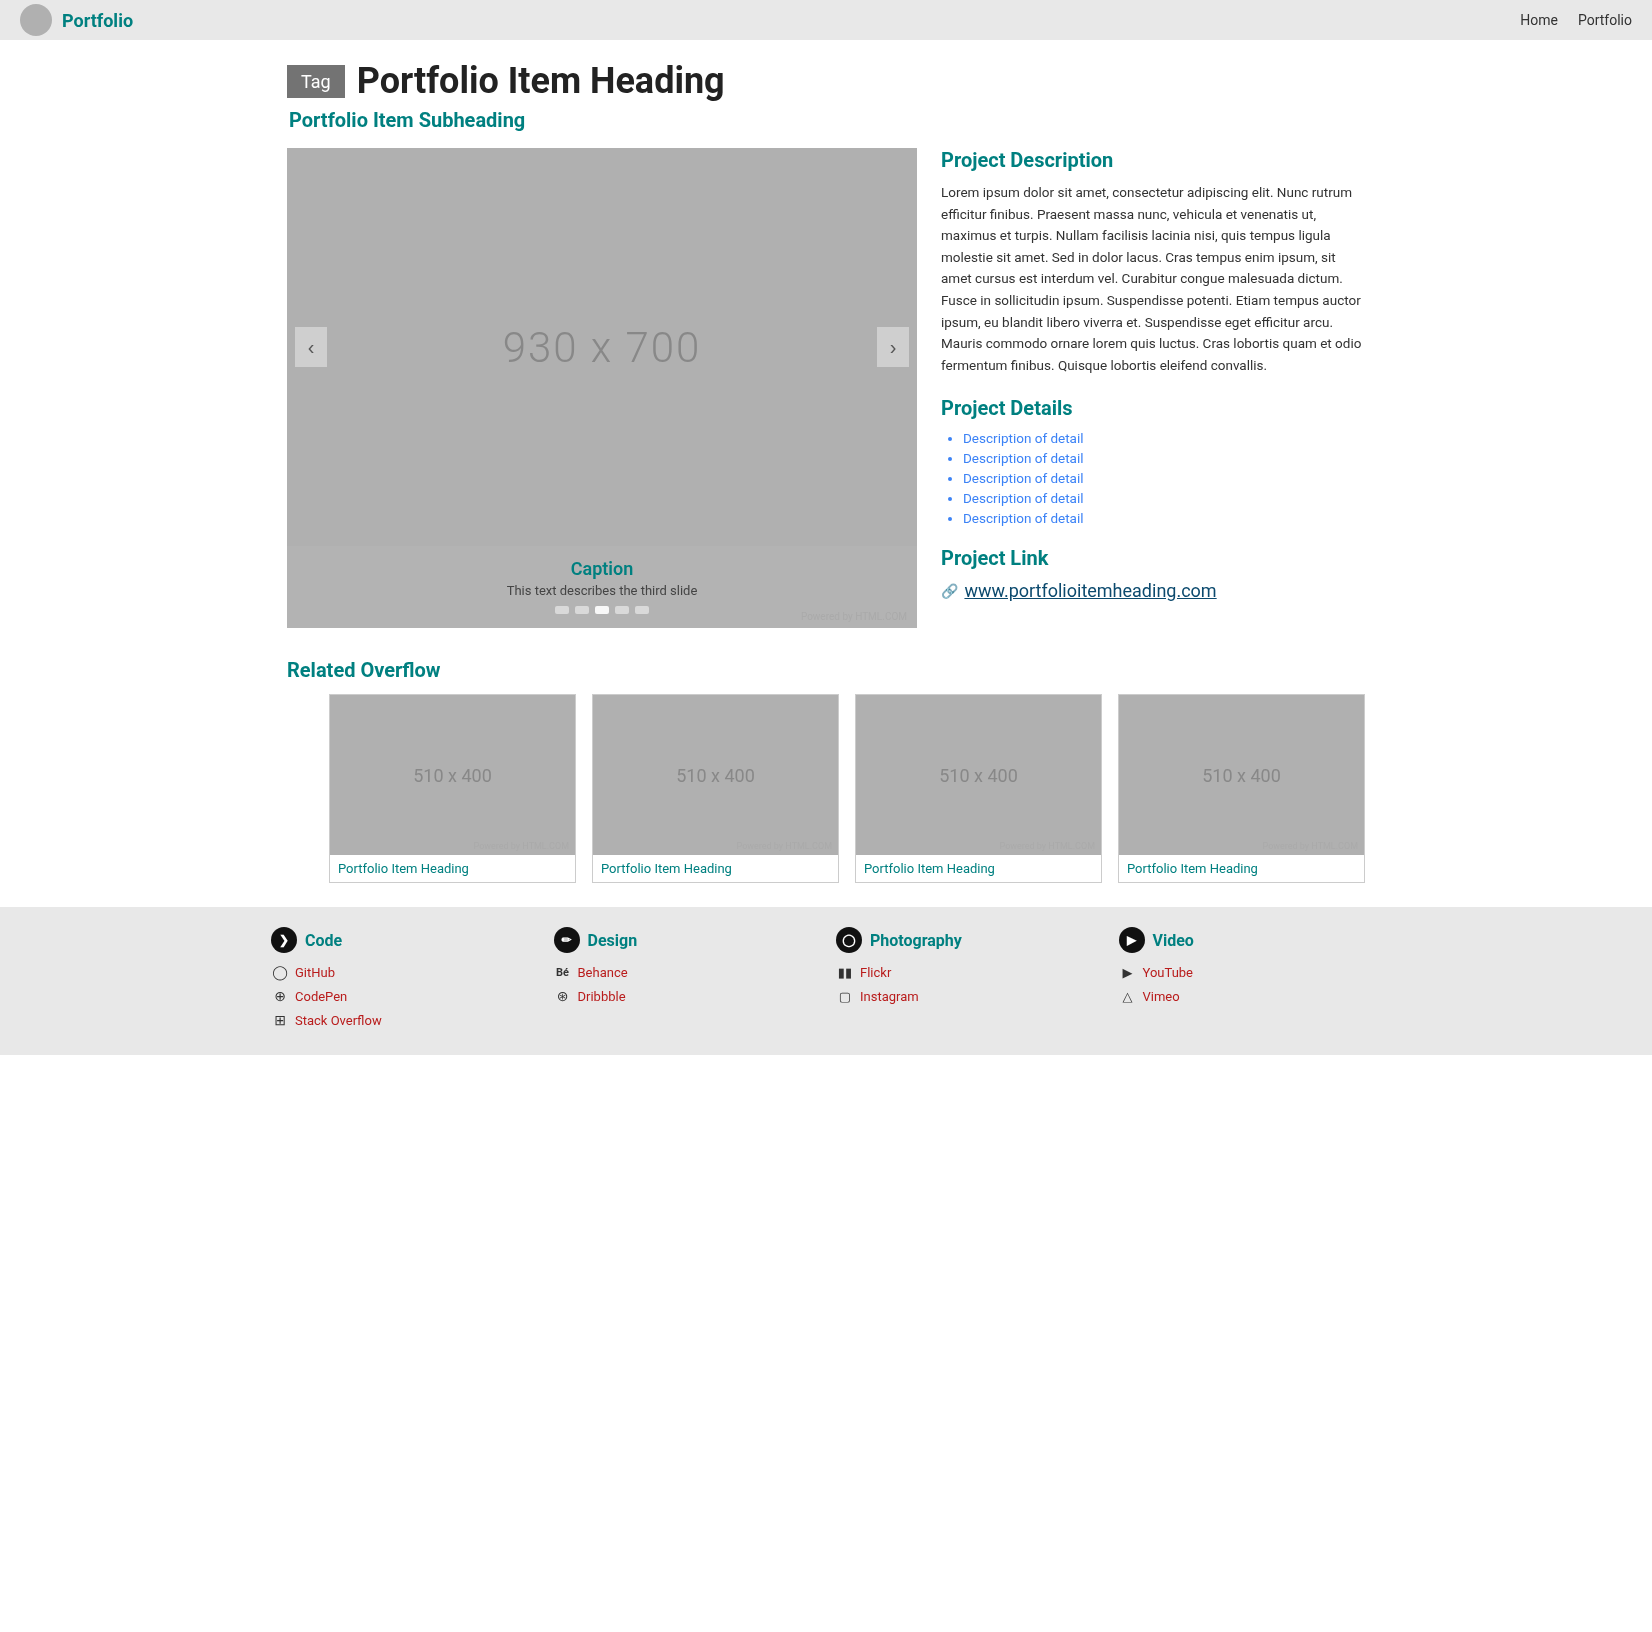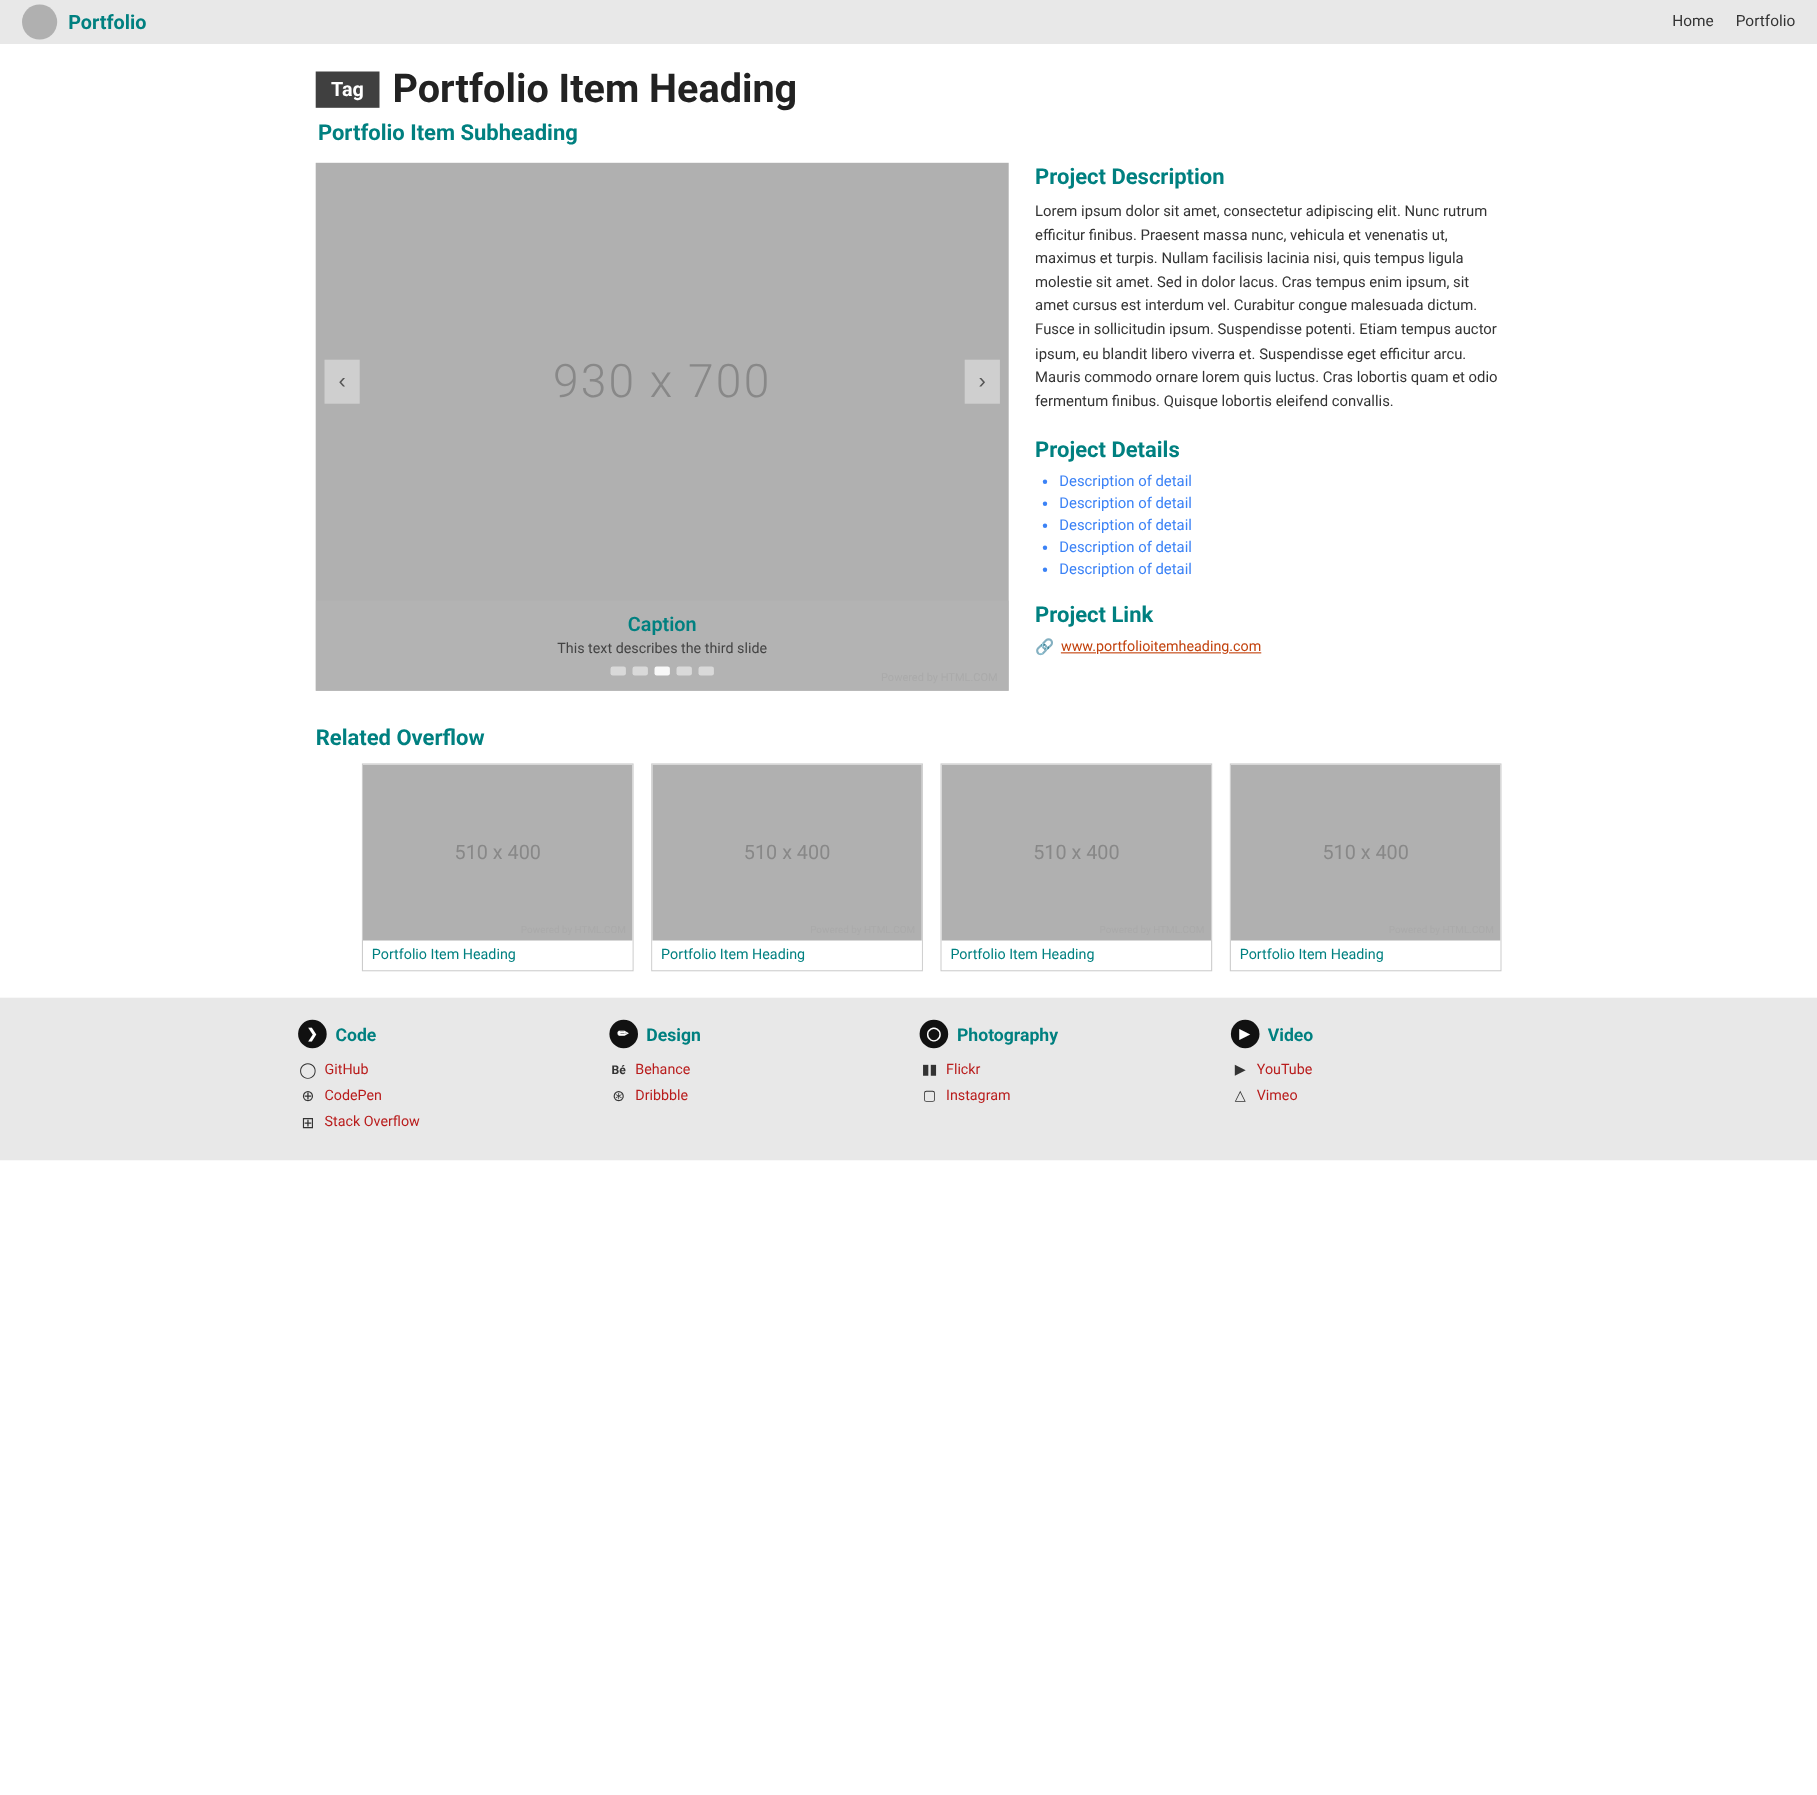--- a/index.html
+++ b/index.html
@@ -51,25 +51,25 @@
     .item-heading-area {
       margin-bottom: 16px;
     }
     .item-heading-row {
       display: flex;
       align-items: center;
       gap: 12px;
       margin-bottom: 6px;
     }
     .item-tag {
-      background: #404040;
+      background: #737373;
       color: #fff;
       padding: 6px 14px;
       font-size: 18px;
-      font-weight: 700;
+      font-weight: 400;
     }
     .item-title {
       font-size: 36px;
       font-weight: 700;
       color: #222;
     }
     .item-subtitle {
       font-size: 20px;
       color: #008080;
       margin-left: 2px;
@@ -189,22 +189,22 @@
       font-size: 13.5px;
       margin-bottom: 4px;
       color: #3b82f6;
     }
     .project-link-row {
       display: flex;
       align-items: center;
       gap: 6px;
     }
     .project-link-row a {
-      color: #c2410c;
-      font-size: 13px;
+      color: #0c4a6e;
+      font-size: 18px;
     }
     .ext-icon {
       color: #008080;
       font-size: 14px;
     }
 
     
     .related-section {
       margin-bottom: 0;
     }

